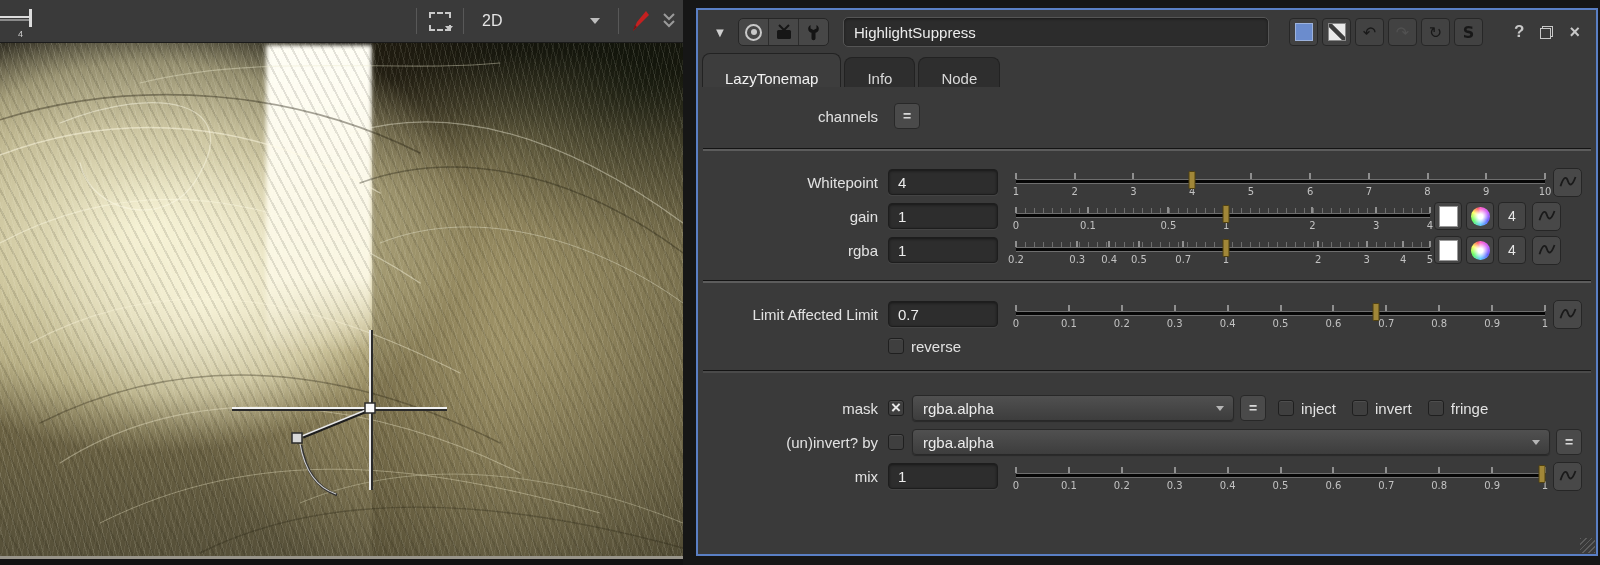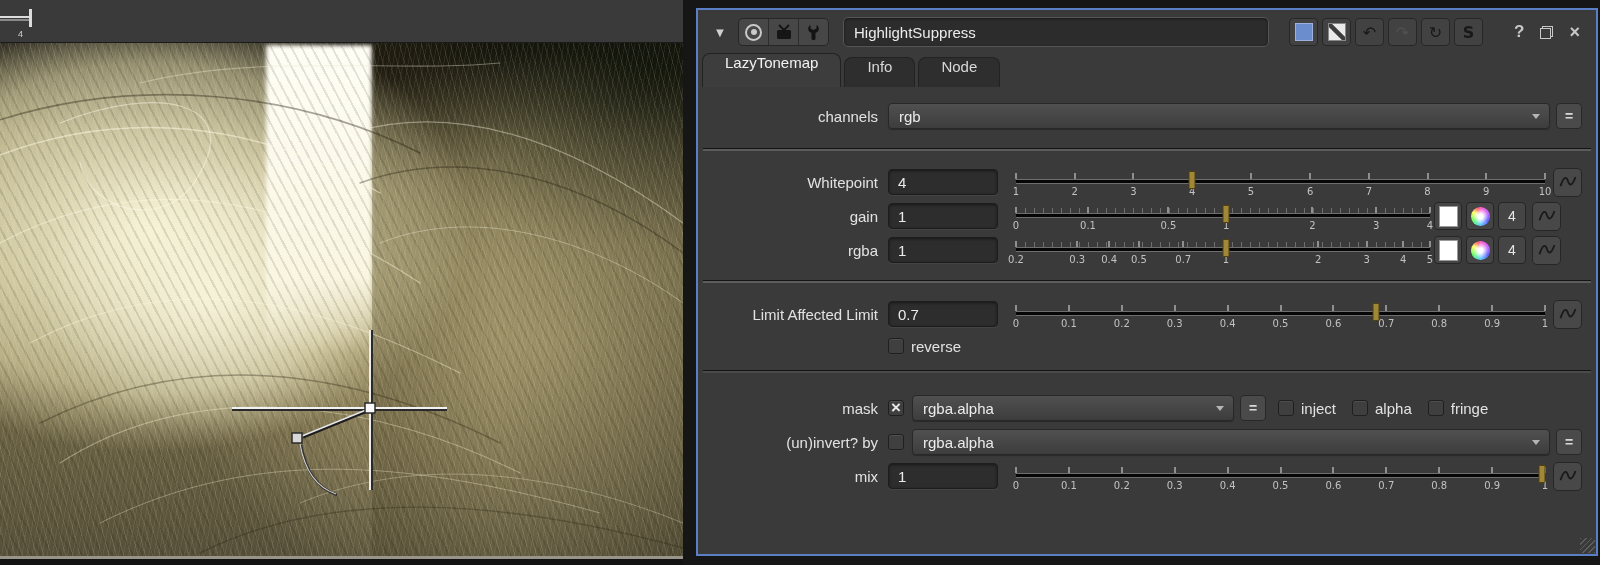--- a/index.html
+++ b/index.html
@@ -73,21 +73,21 @@
   .hbtn.disabled{color:#515151;}
   .hbtn.sbold{font-weight:700;font-family:"DejaVu Sans",sans-serif;}
   .hmisc{display:flex;align-items:center;gap:16px;margin-left:auto;padding-right:6px;color:#c8c8c8;}
   .help{font-size:17px;font-weight:700;}
   .restore{position:relative;width:13px;height:13px;}
   .restore::before{content:"";position:absolute;right:0;top:0;width:9px;height:9px;border:1.5px solid #c8c8c8;}
   .restore::after{content:"";position:absolute;left:0;bottom:0;width:9px;height:9px;border:1.5px solid #c8c8c8;background:#3a3a3a;}
   .close{font-size:18px;font-weight:700;}
 
   .tabbar{display:flex;align-items:flex-end;height:33px;padding-left:4px;gap:3px;}
-  .tab{height:29px;display:flex;align-items:flex-start;padding:0 22px;background:#2e2e2e;color:#d9d9d9;
+  .tab{height:29px;display:flex;align-items:flex-end;padding:0 22px;background:#2e2e2e;color:#d9d9d9;
        border:1px solid #222;border-bottom:none;border-radius:8px 8px 0 0;font-size:15px;}
   .tab.active{height:33px;background:#3d3d3d;color:#f2f2f2;}
 
   .pbody{padding-top:12px;}
   .prow{display:flex;align-items:center;height:34px;padding:0 14px 0 10px;}
   .prow.h30{height:30px;}
   .plabel{width:170px;text-align:right;padding-right:10px;color:#e2e2e2;font-size:15px;white-space:nowrap;flex:none;}
   .pinput{width:110px;height:26px;flex:none;box-sizing:border-box;background:#2d2d2d;border:1px solid #1d1d1d;
         border-radius:4px;color:#ececec;font-size:15px;padding:0 9px;display:flex;align-items:center;
         box-shadow:inset 0 1px 3px rgba(0,0,0,.5),0 1px 0 rgba(255,255,255,.05);}
@@ -137,20 +137,45 @@
 <body>
 
 <div class="stage">
 
   <div class="viewer">
     <div class="viewer-toolbar">
       <div class="gain-end">
         <div class="hline"></div>
         <div class="vbar"></div>
         <div class="val">4</div>
+      </div>
+      <div class="vt-right">
+        <div class="vt-sep"></div>
+        <div class="roi-btn">
+          <div class="roi-box"></div>
+          <div class="roi-arrow"></div>
+        </div>
+        <div class="vt-sep"></div>
+        <div class="viewmode">
+          <span>2D</span>
+          <span class="arrow"></span>
+        </div>
+        <div class="vt-sep"></div>
+        <span class="stylus">
+          <svg width="22" height="26" viewBox="0 0 22 26">
+            <path d="M4 23 L8 14 L17 3 L20 7 L10 17 Z" fill="#c42020"></path>
+            <path d="M4 23 L8 19 L6 17 Z" fill="#7a1212"></path>
+          </svg>
+        </span>
+        <span class="dblchev">
+          <svg width="16" height="20" viewBox="0 0 16 20">
+            <path d="M3 3 L8 8 L13 3" stroke="#9a9a9a" stroke-width="2" fill="none"></path>
+            <path d="M3 10 L8 15 L13 10" stroke="#9a9a9a" stroke-width="2" fill="none"></path>
+          </svg>
+        </span>
       </div>
     </div>
 
     <div class="viewer-img">
       <div class="halo"></div>
       <div class="blown-band"></div>
       <div class="split-dark"></div>
       <div class="hair-tex"></div>
       <svg class="strands" width="683" height="513" viewBox="0 0 683 513">
         <g fill="none" stroke-linecap="round">
@@ -249,24 +274,20 @@
       </div>
       <div class="tab">
         <span>Node</span>
       </div>
     </div>
 
     <div class="pbody">
 
       <div class="prow">
         <div class="plabel">channels</div>
-        <div class="dropdown dd-grow">
-          <span>rgb</span>
-          <span class="arrow"></span>
-        </div>
         <div class="eqbtn">=</div>
       </div>
 
       <div class="divider d1"></div>
 
       <div class="prow">
         <div class="plabel">Whitepoint</div>
         <div class="pinput">
           <span>4</span>
         </div>
@@ -435,21 +456,21 @@
         <div class="plabel">mask</div>
         <span class="cb">×</span>
         <div class="dropdown dd-mask" style="margin-left:8px;">
           <span>rgba.alpha</span>
           <span class="arrow"></span>
         </div>
         <div class="eqbtn">=</div>
         <span class="cb" style="margin-left:12px;"></span>
         <span class="cblabel">inject</span>
         <span class="cb" style="margin-left:16px;"></span>
-        <span class="cblabel">alpha</span>
+        <span class="cblabel">invert</span>
         <span class="cb" style="margin-left:16px;"></span>
         <span class="cblabel">fringe</span>
       </div>
 
       <div class="prow">
         <div class="plabel">(un)invert? by</div>
         <span class="cb"></span>
         <div class="dropdown dd-grow" style="margin-left:8px;">
           <span>rgba.alpha</span>
           <span class="arrow"></span>

